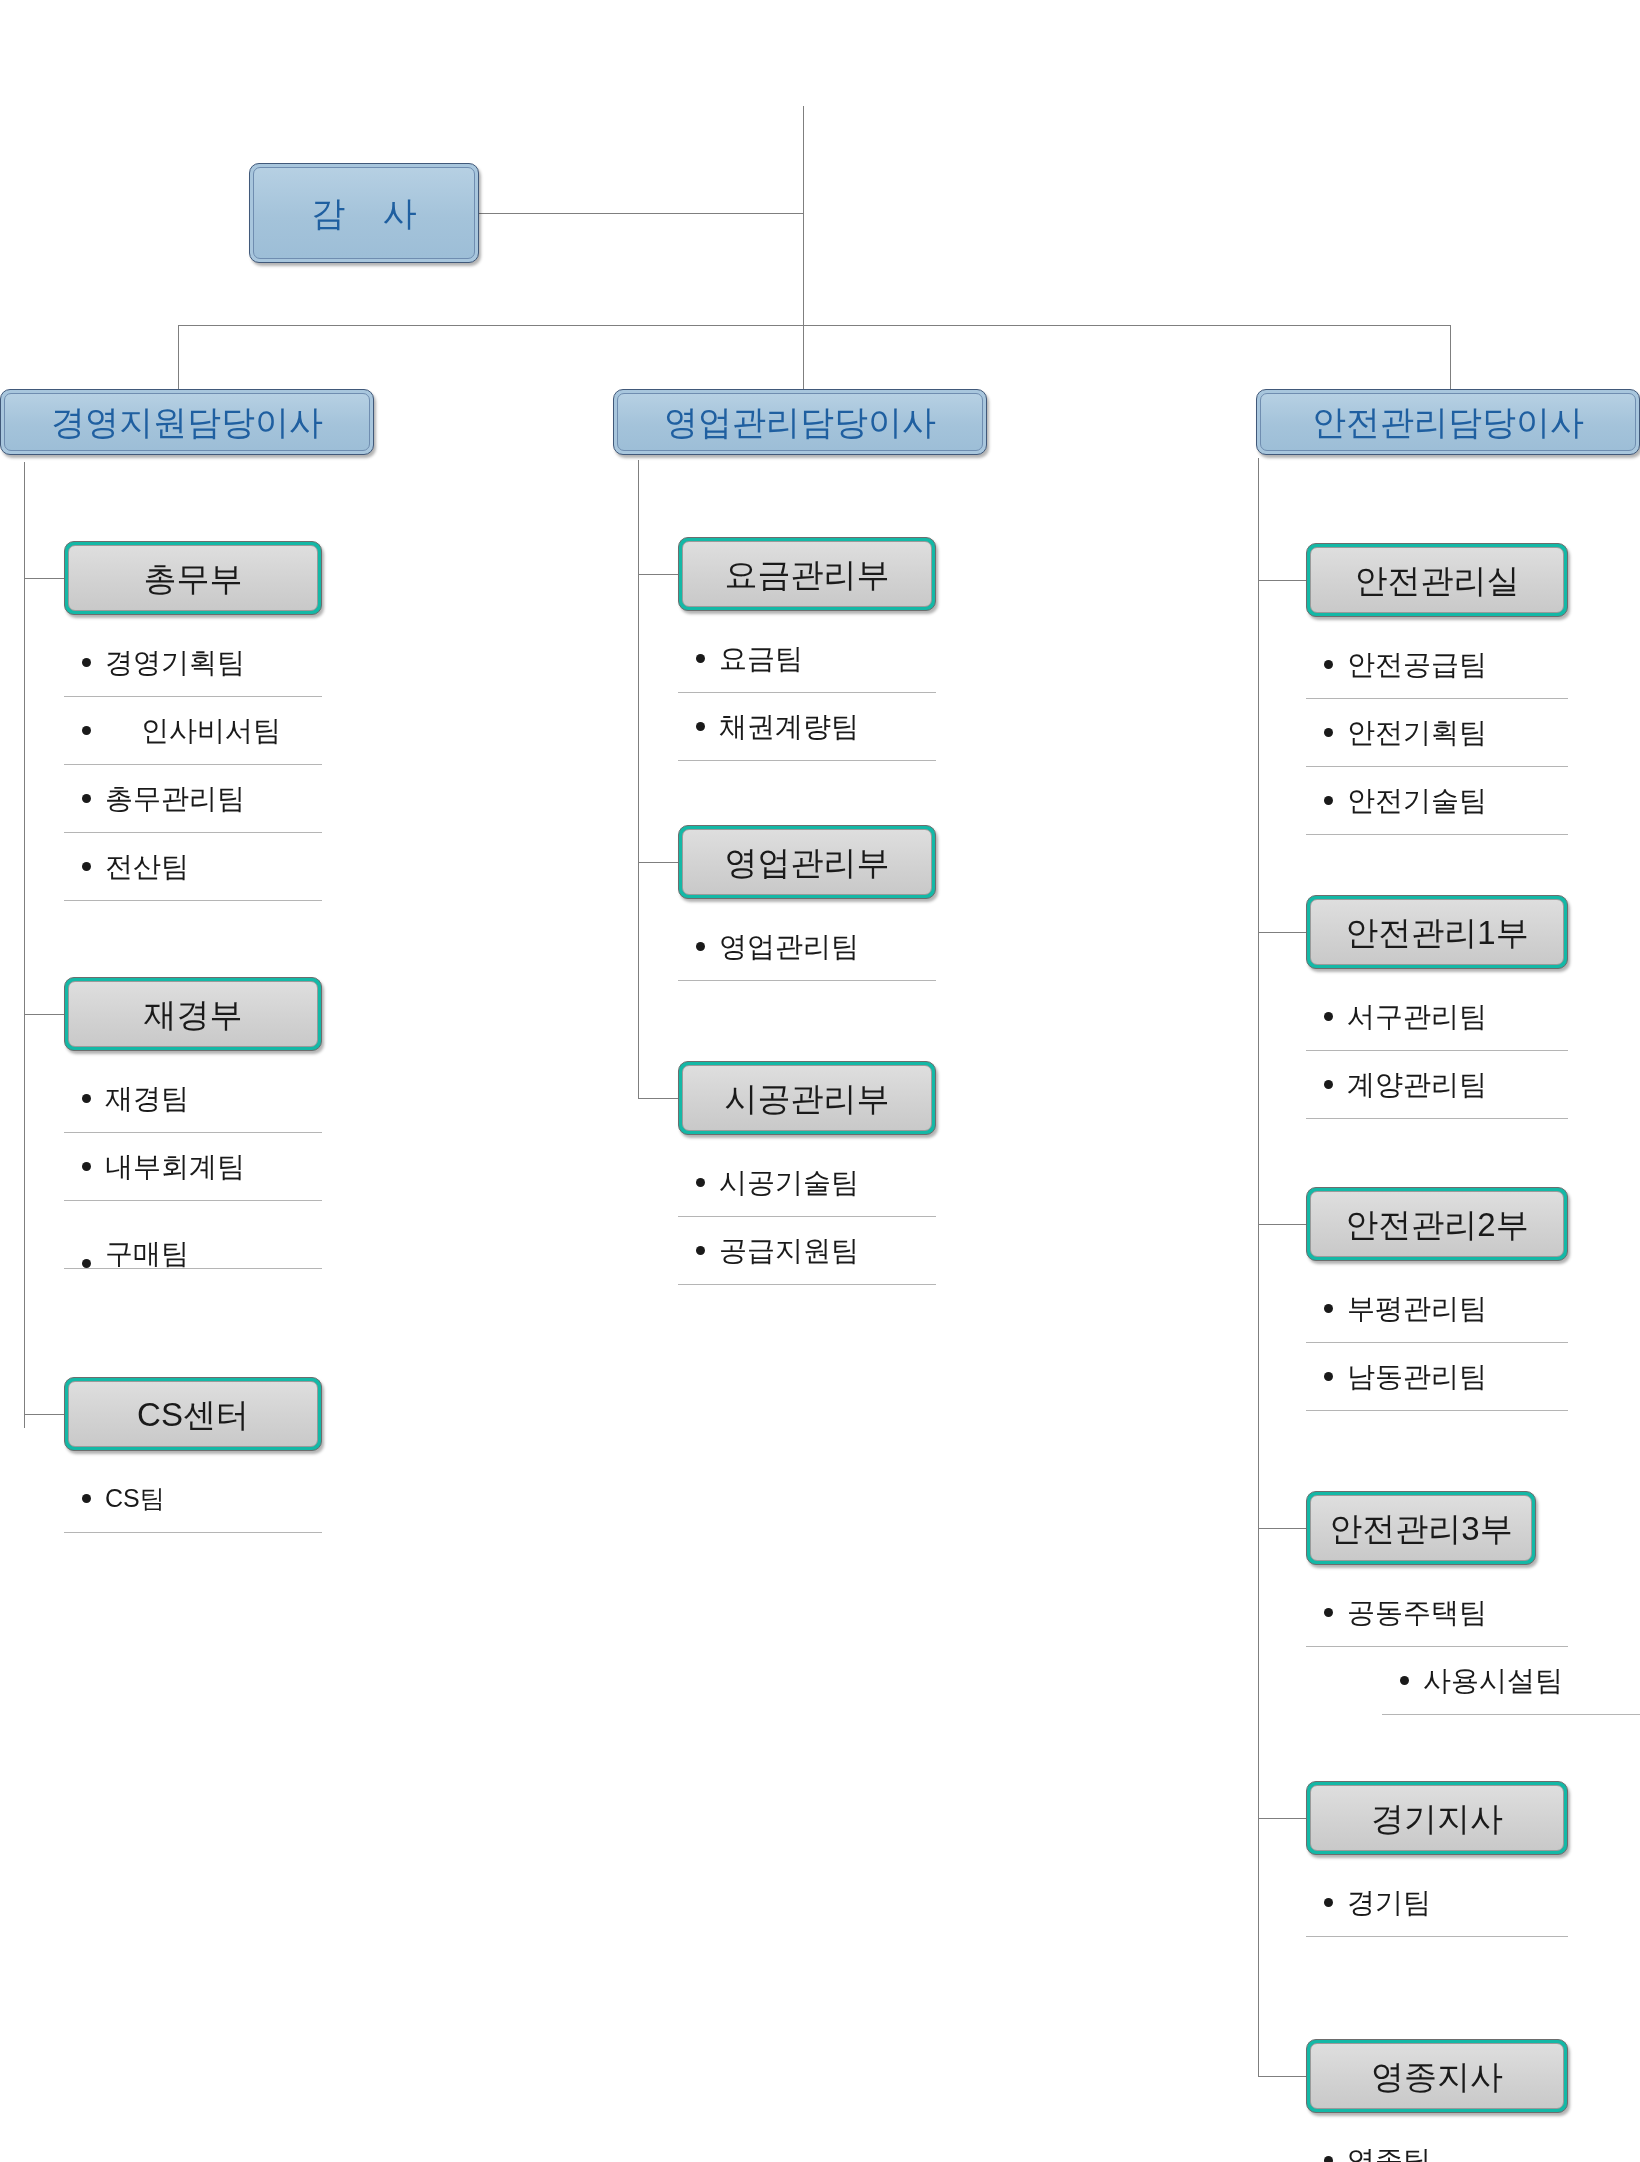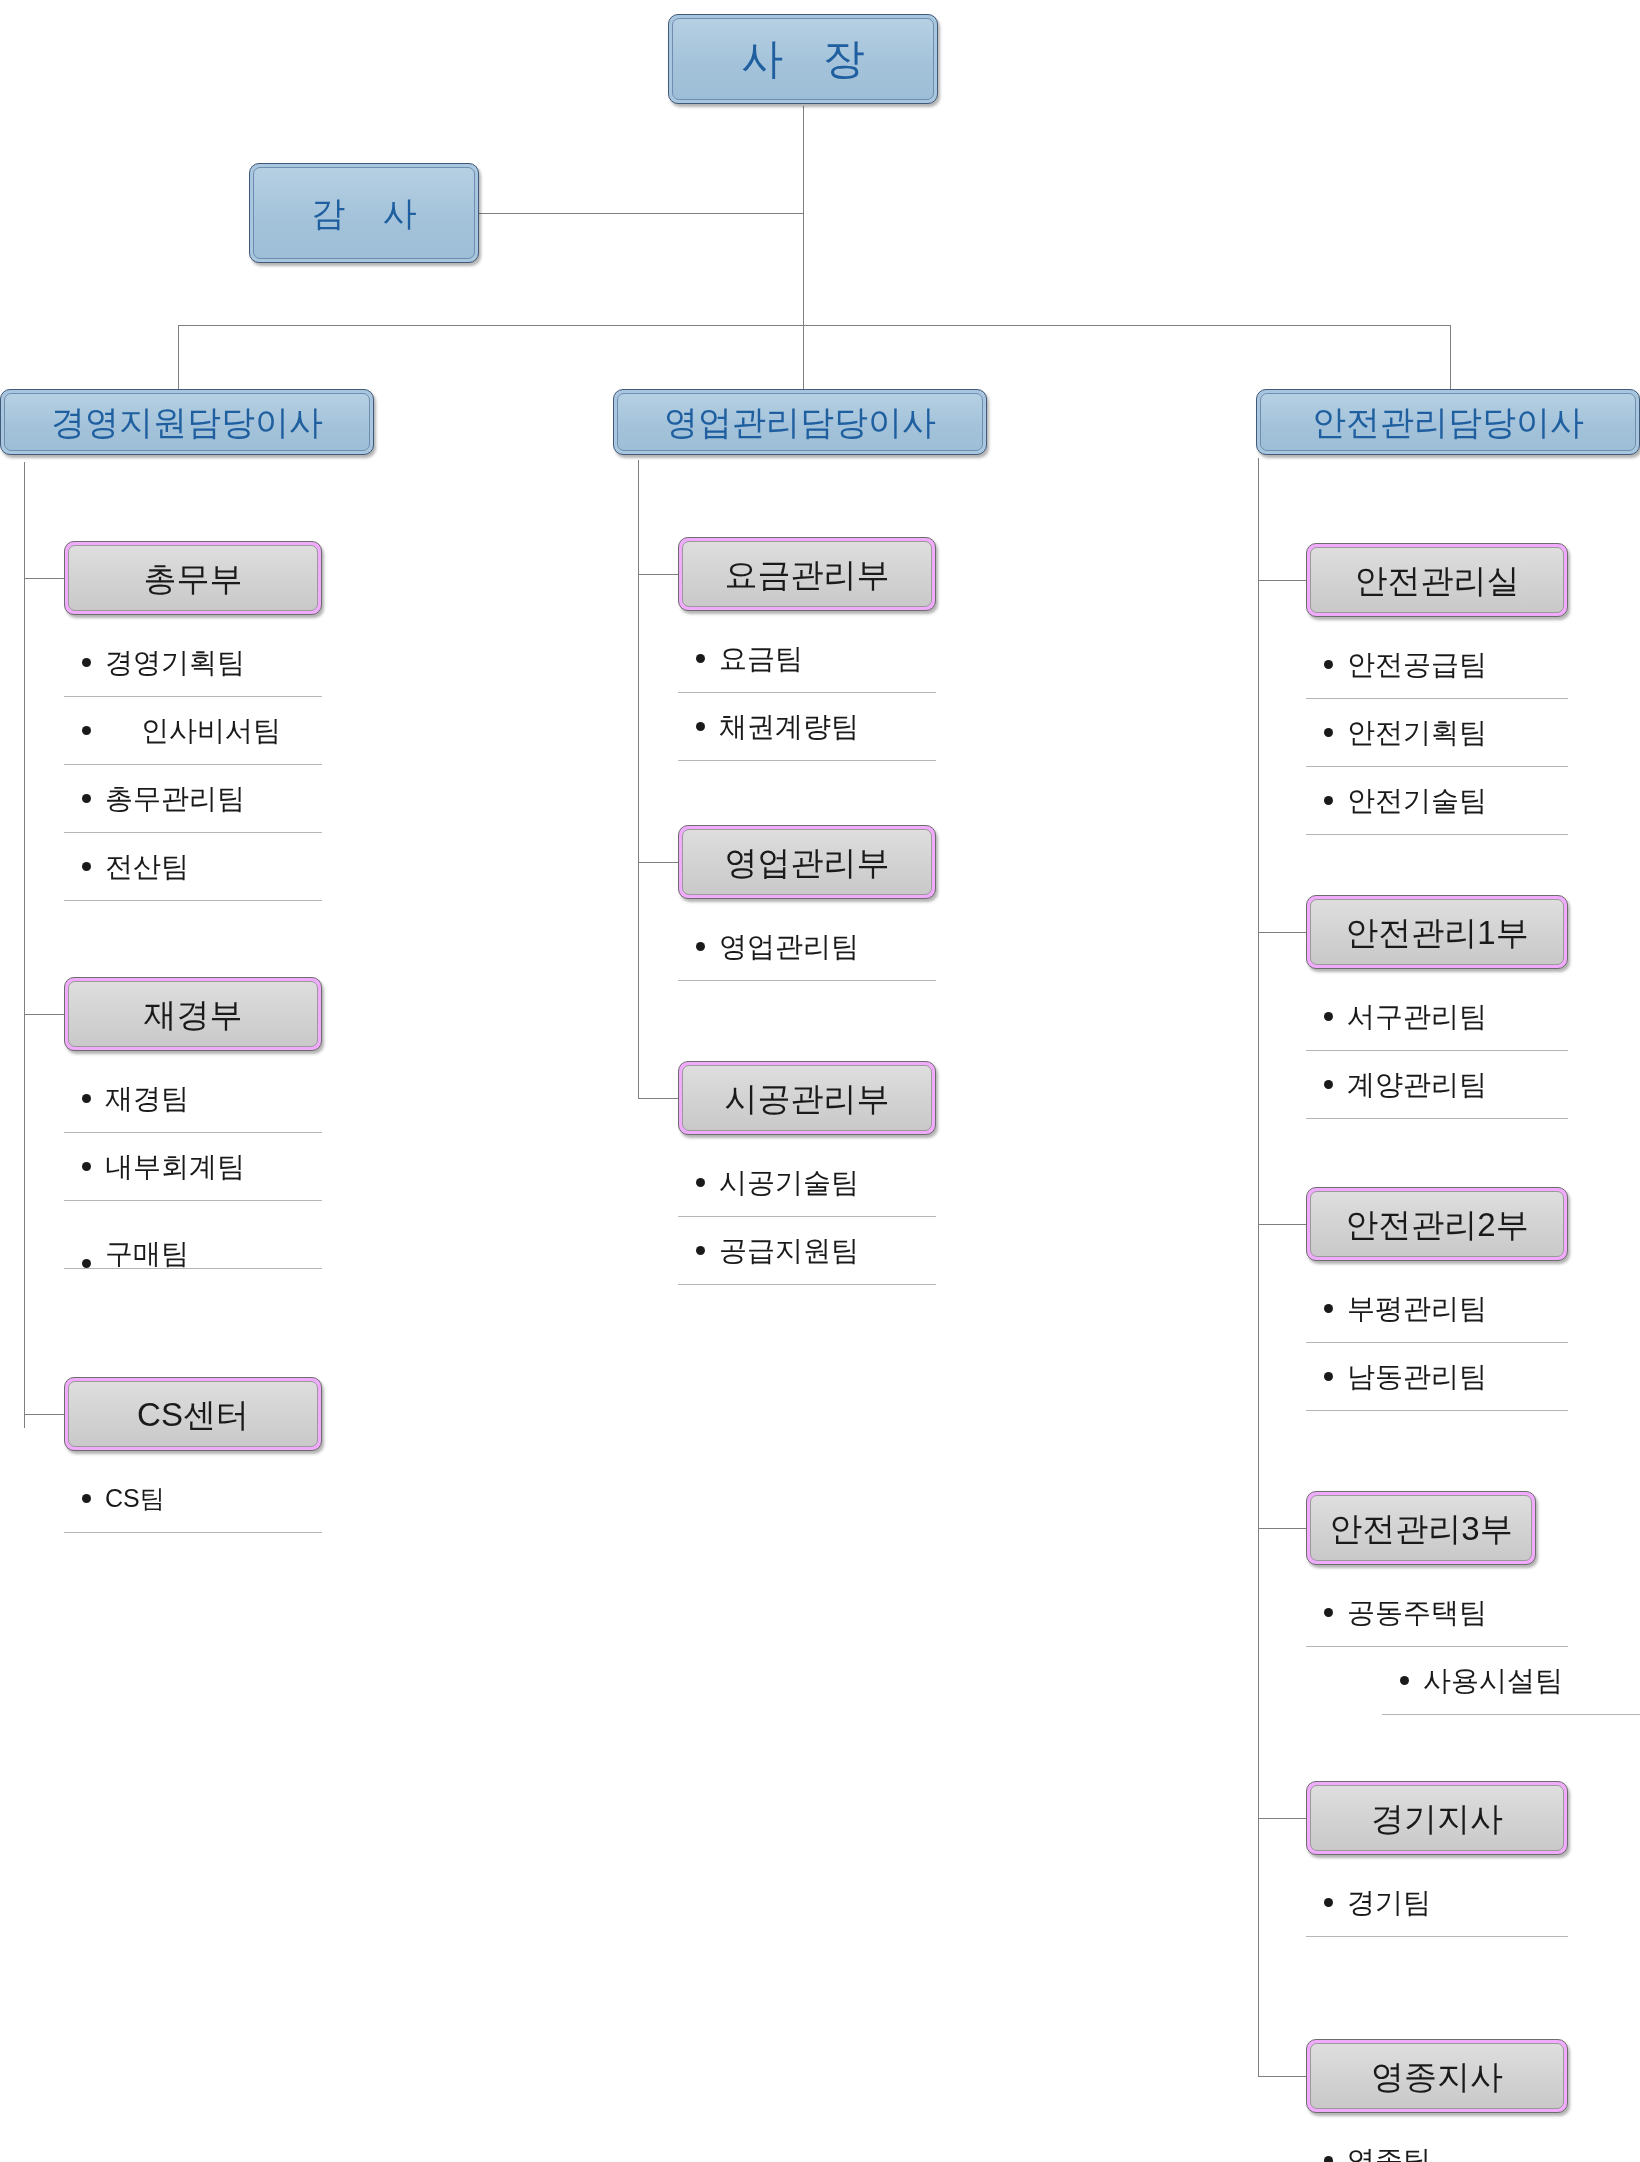--- a/index.html
+++ b/index.html
@@ -51,21 +51,21 @@
     border: 1px solid #41597a;
     color: #1f5fa0;
   }
   .node.blue .inner {
     border: 1px solid #6f8db0;
     background: linear-gradient(180deg,#b6d0e3 0%, #a4c3da 55%, #9dbed7 100%);
   }
 
   
   .node.grey {
-    background: #f0abfc;
+    background: #14b8a6;
     border: 1px solid #6d6d6d;
     color: #1a1a1a;
   }
   .node.grey .inner {
     border: 1px solid #9a9a9a;
     background: linear-gradient(180deg,#dedede 0%, #d2d2d2 55%, #c9c9c9 100%);
   }
 
   .node .label {
     position: relative;
@@ -138,24 +138,20 @@
   <div class="line h" style="left:638px; top:1098px; width:40px;"></div>
 
   <div class="line v" style="left:1258px; top:458px; height:1618px;"></div>
   <div class="line h" style="left:1258px; top:580px; width:48px;"></div>
   <div class="line h" style="left:1258px; top:932px; width:48px;"></div>
   <div class="line h" style="left:1258px; top:1224px; width:48px;"></div>
   <div class="line h" style="left:1258px; top:1528px; width:48px;"></div>
   <div class="line h" style="left:1258px; top:1818px; width:48px;"></div>
   <div class="line h" style="left:1258px; top:2076px; width:48px;"></div>
 
-  <div class="node blue n-ceo" style="left:668px; top:14px;">
-    <span class="inner"></span>
-    <span class="label">사  장</span>
-  </div>
 
   <div class="node blue n-audit" style="left:249px; top:163px;">
     <span class="inner"></span>
     <span class="label">감  사</span>
   </div>
 
   <div class="node blue n-dir" style="left:0px; top:389px; width:374px;">
     <span class="inner"></span>
     <span class="label">경영지원담당이사</span>
   </div>

